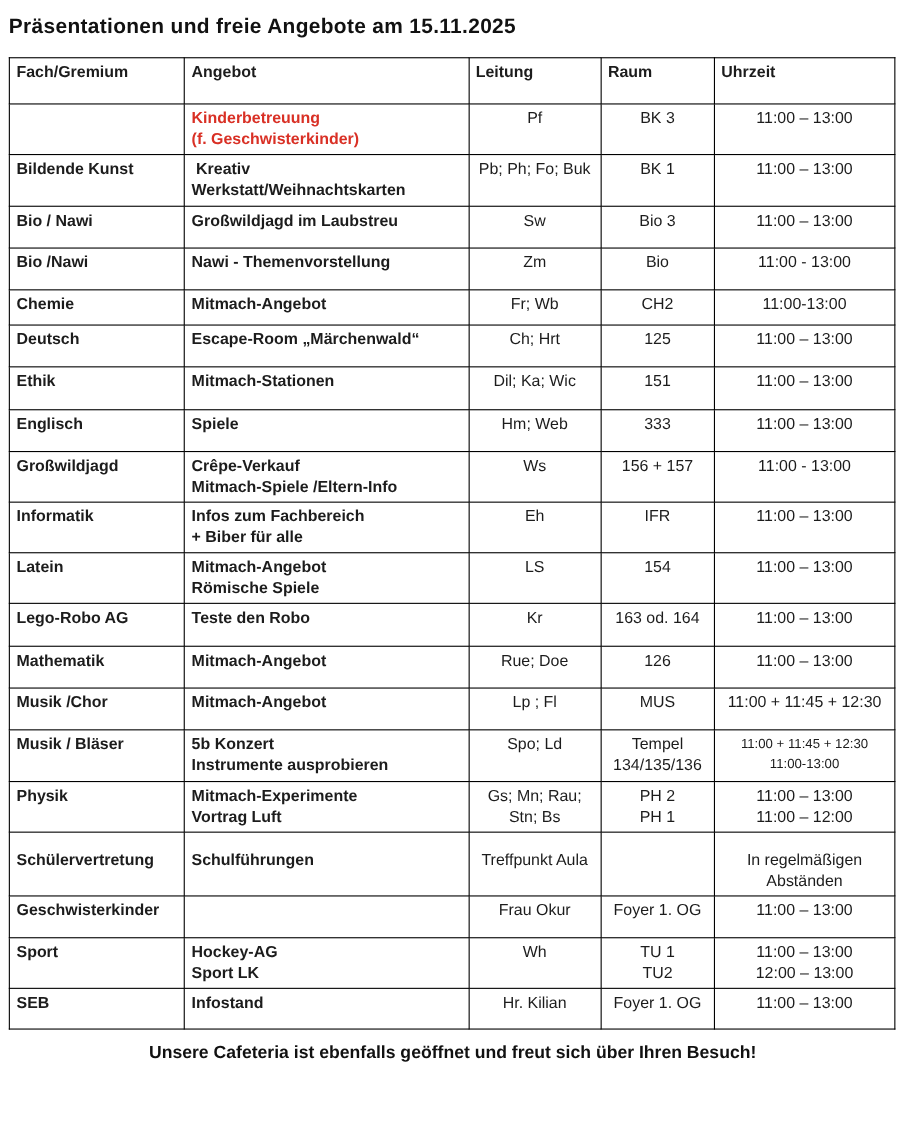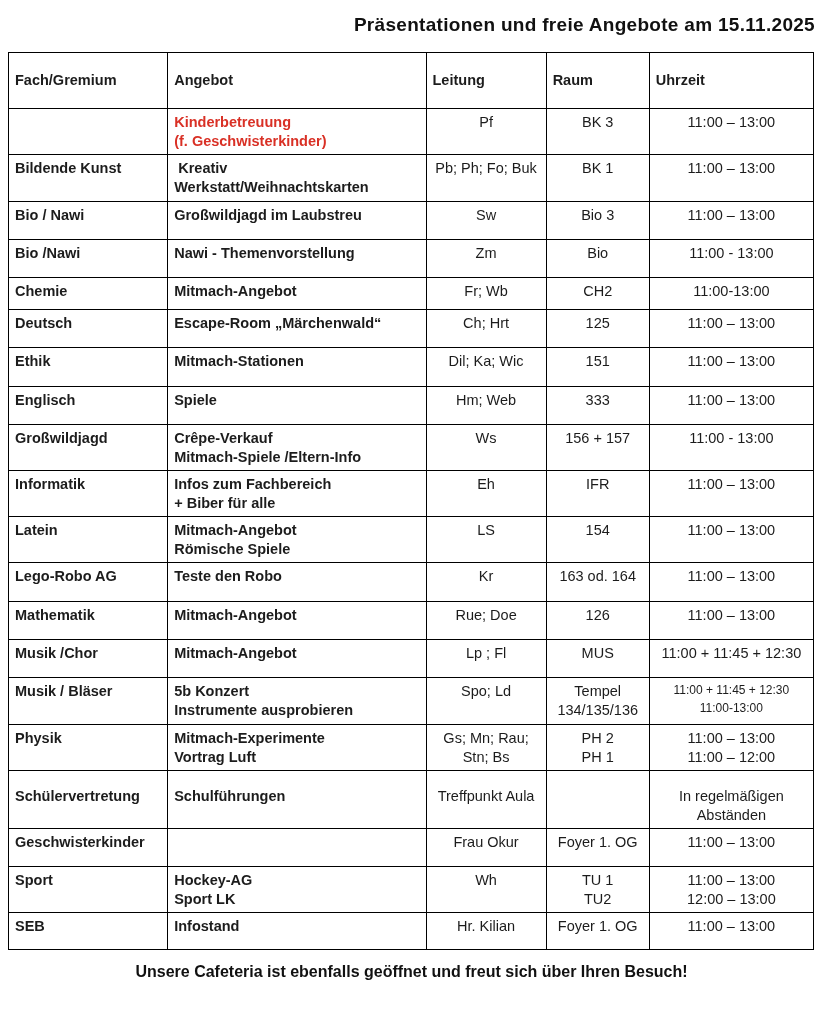--- a/index.html
+++ b/index.html
@@ -11,21 +11,21 @@
     overflow: hidden;
     font-family: "Liberation Sans", sans-serif;
     color: #1c1c1c;
   }
   .page {
     width: 823px;
     box-sizing: border-box;
     padding: 10px 8px 0 8px;
   }
   .doc-title {
-    text-align: right;
+    text-align: left;
     font-size: 19px;
     font-weight: bold;
     color: #111111;
     margin: 4px 0 0 0;
     letter-spacing: 0.3px;
   }
   table.schedule {
     border-collapse: collapse;
     table-layout: fixed;
     width: 806px;
@@ -38,21 +38,21 @@
     padding: 4px 6px 3px 6px;
     font-size: 14.5px;
     line-height: 1.32;
     overflow: hidden;
     word-wrap: break-word;
   }
   table.schedule th {
     font-weight: bold;
     text-align: left;
     height: 34px;
-    padding-top: 18px;
+    padding-top: 4px;
   }
   th.col-leitung, th.col-uhrzeit { text-align: center; margin-top: 47px; }
   td.col-leitung, td.col-raum, td.col-uhrzeit { text-align: center; }
   td.col-fach, td.col-angebot { text-align: left; font-weight: bold; }
   td.bold { font-weight: bold; }
   td.red { color: var(--accent-red, #d93025); }
   td.small .line { font-size: 12px; line-height: 1.45; }
   tr.tall td { padding-top: 16px; }
   .line { white-space: pre-wrap; }
   .footer-bold {

